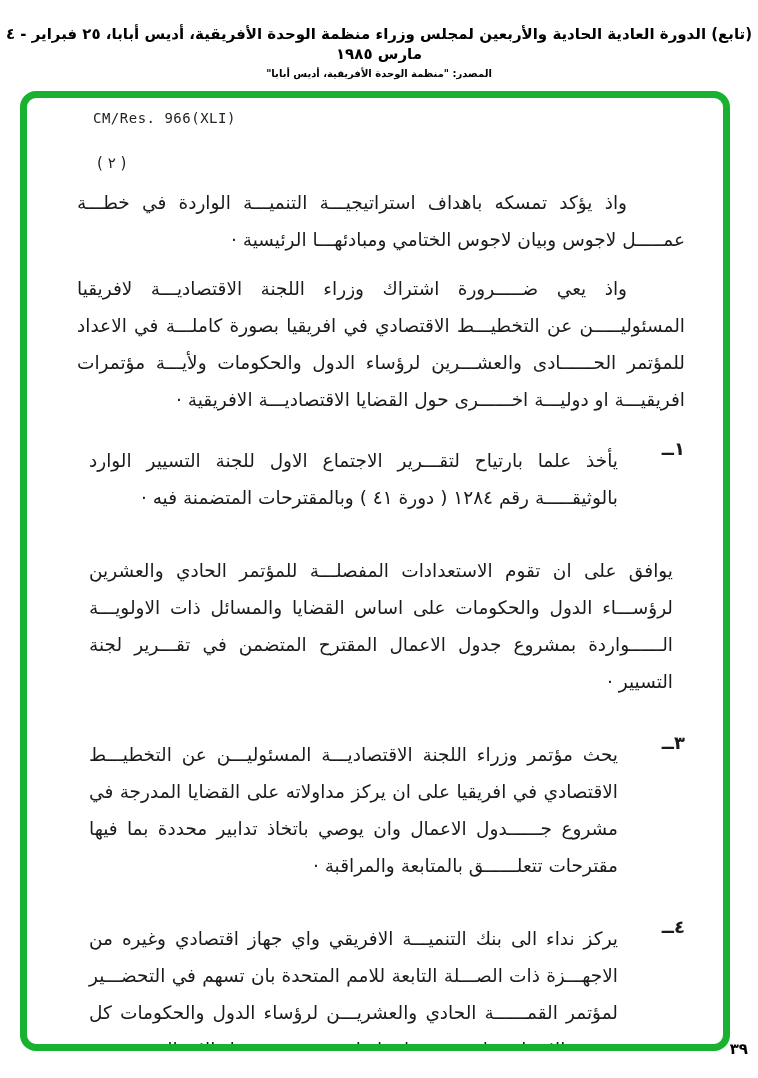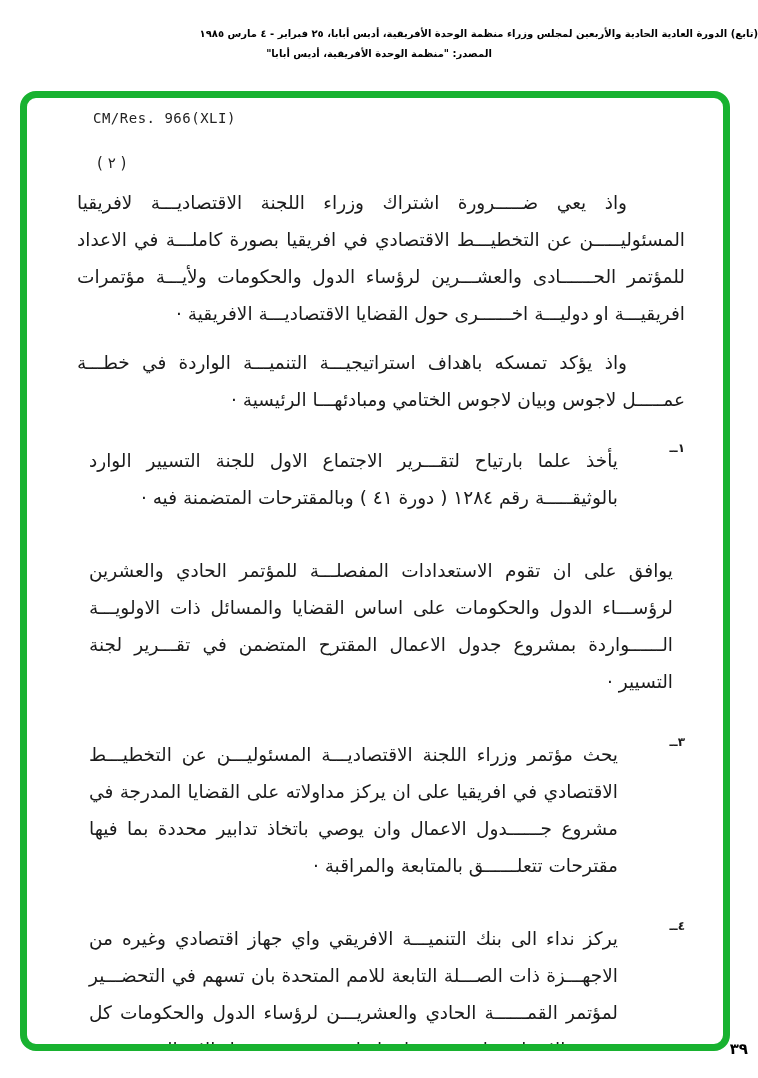--- a/index.html
+++ b/index.html
@@ -9,21 +9,21 @@
     background:#ffffff;
     font-family:"DejaVu Sans",sans-serif;
     color:#1c1c1c;
     overflow:hidden;
   }
   
   .hdr{
     position:absolute;top:24px;left:0;right:0;
     text-align:center;direction:rtl;font-weight:bold;color:#000;
   }
-  .hdr-l1{font-size:10px;line-height:20px;padding:0 0;text-align:right;}
+  .hdr-l1{font-size:15px;line-height:20px;padding:0 0;}
   .hdr-l2{font-size:10px;margin-top:4px;}
   
   .frame{
     position:absolute;left:20px;top:91px;
     width:710px;height:960px;box-sizing:border-box;
     border:7px solid #18b230;border-radius:16px;
     background:#ffffff;
     padding:10px 18px 0 24px;
     overflow:hidden;
   }
@@ -49,21 +49,21 @@
   }
   .para{
     font-size:18.5px;line-height:37px;
     text-align:justify;
     margin:12px 0 0 0;
     text-indent:58px;
   }
   .item{display:flex;margin-top:12px;}
   .itemnum{
     flex:0 0 55px;
-    font-size:12px;line-height:37px;
+    font-size:18px;line-height:37px;
     font-weight:bold;
   }
   .itemtext{
     flex:1;margin:12px;
     font-size:18.5px;line-height:37px;
     text-align:justify;
   }
   
   .folio{
     position:absolute;top:1040px;left:0;right:10px;
@@ -79,22 +79,22 @@
   <div class="hdr">
     <div class="hdr-l1">(تابع)  الدورة العادية الحادية والأربعين لمجلس وزراء منظمة الوحدة الأفريقية، أديس أبابا، ٢٥ فبراير - ٤ مارس ١٩٨٥</div>
     <div class="hdr-l2">المصدر:  "منظمة الوحدة الأفريقية، أديس أبابا"</div>
   </div>
 
   <div class="frame" style="border-color: rgb(24, 178, 48);">
     <div class="docref">CM/Res. 966(XLI)</div>
     <div class="secnum">( ٢ )</div>
 
     <div class="docbody">
+      <p class="para">واذ يؤكد تمسكه باهداف استراتيجيـــة التنميـــة الواردة في خطـــة عمـــــل لاجوس وبيان لاجوس الختامي ومبادئهـــا الرئيسية ·</p>
       <p class="para">واذ يعي ضـــــرورة اشتراك وزراء اللجنة الاقتصاديـــة لافريقيا المسئوليـــــن عن التخطيـــط الاقتصادي في افريقيا بصورة كاملـــة في الاعداد للمؤتمر الحــــــادى والعشـــرين لرؤساء الدول والحكومات ولأيـــة مؤتمرات افريقيـــة او دوليـــة اخــــــرى حول القضايا الاقتصاديـــة الافريقية ·</p>
-      <p class="para">واذ يؤكد تمسكه باهداف استراتيجيـــة التنميـــة الواردة في خطـــة عمـــــل لاجوس وبيان لاجوس الختامي ومبادئهـــا الرئيسية ·</p>
 
       <div class="item">
         <span class="itemnum">١ــ</span>
         <p class="itemtext">يأخذ علما بارتياح لتقـــرير الاجتماع الاول للجنة التسيير الوارد بالوثيقـــــة رقم ١٢٨٤ ( دورة ٤١ ) وبالمقترحات المتضمنة فيه ·</p>
       </div>
 
       <div class="item">
         <p class="itemtext">يوافق على ان تقوم الاستعدادات المفصلـــة للمؤتمر الحادي والعشرين لرؤســـاء الدول والحكومات على اساس القضايا والمسائل ذات الاولويـــة الــــــواردة بمشروع جدول الاعمال المقترح المتضمن في تقـــرير لجنة التسيير ·</p>
       </div>
 

